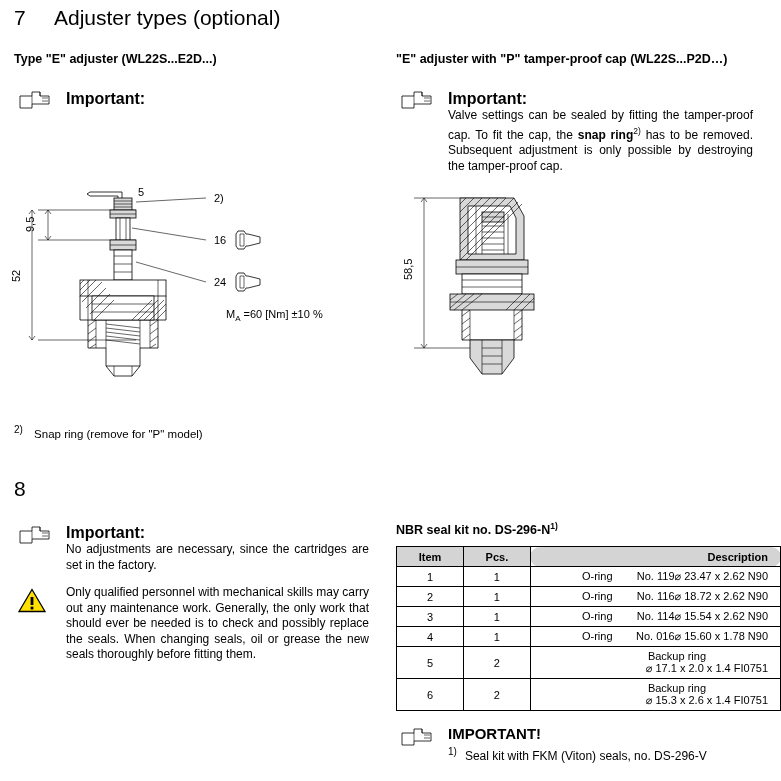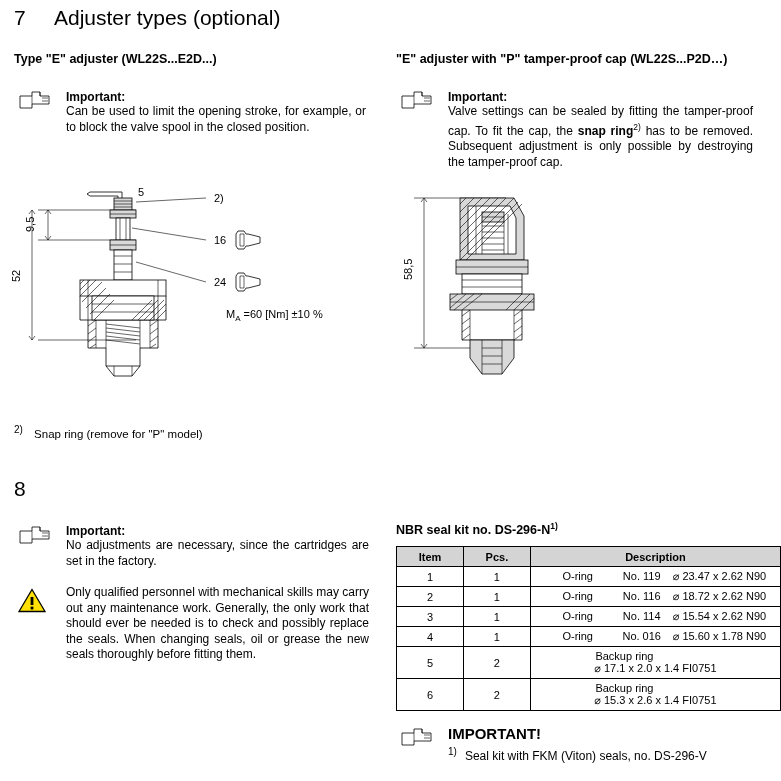--- a/index.html
+++ b/index.html
@@ -20,21 +20,21 @@
 
   
   .sec-head { position: absolute; display: flex; align-items: baseline; }
   .sec-num { font-size: 21px; width: 40px; }
   .sec-title { font-size: 21px; }
 
   .subhead { position: absolute; font-size: 12.5px; font-weight: bold; }
 
   
   .note { position: absolute; }
-  .note .note-title { font-weight: bold; font-size: 12px; }
+  .note .note-title { font-weight: bold; font-size: 16px; }
   .note .note-body { font-size: 12px; line-height: 15.5px; text-align: justify; }
 
   .hand-icon { position: absolute; width: 34px; height: 20px; }
   .warn-icon { position: absolute; width: 28px; height: 25px; }
 
   
   table.sealkit {
     position: absolute;
     border-collapse: collapse;
     font-size: 11px;
@@ -44,21 +44,21 @@
     padding: 3px 12px;
     height: 13px;
   }
   table.sealkit th {
     background: #d4d4d4;
     font-weight: bold;
     font-size: 11px;
   }
   .c-item { width: 44px; text-align: center; }
   .c-pcs  { width: 44px; text-align: center; }
-  .c-desc { width: 242px; text-align: center; padding-left: 7px; }
+  .c-desc { width: 242px; text-align: right; padding-left: 7px; border-radius: 10px; }
   .desc-name { display:inline-block; width: 66px; }
   .desc-no   { display:inline-block; width: 62px; }
   .desc-dim  { display:inline-block; }
 
   .small-note { position: absolute; font-size: 11.5px; }
   .sup { font-size: 8.5px; vertical-align: super; }
 
   
   svg { overflow: visible; }
   .dl { stroke: #000; stroke-width: 0.8; fill: none; }
@@ -80,21 +80,20 @@
   <div class="subhead" style="left:14px; top:52px;">Type "E" adjuster (WL22S...E2D...)</div>
   <div class="subhead" style="left:396px; top:52px;">"E" adjuster with "P" tamper-proof cap (WL22S...P2D…)</div>
 
   <svg class="hand-icon" style="left:18px; top:90px;" viewBox="0 0 34 20">
     <path class="dl" d="M2 12 L2 6 L14 6 L14 2 L22 2 L22 6 L31 6 L31 14 L14 14 L14 18 L2 18 Z" fill="#d9d9d9"></path>
     <path class="dl-thin" d="M14 6 L14 14 M22 6 L22 2"></path>
     <path class="dl-thin" d="M24 8 L30 8 M24 11 L30 11"></path>
   </svg>
   <div class="note" style="left:66px; top:90px; width:300px;">
     <div class="note-title">Important:</div>
-    <div class="note-body">Can be used to limit the opening stroke, for example, or to block the valve spool in the closed position.</div>
   </div>
 
   <svg class="hand-icon" style="left:400px; top:90px;" viewBox="0 0 34 20">
     <path class="dl" d="M2 12 L2 6 L14 6 L14 2 L22 2 L22 6 L31 6 L31 14 L14 14 L14 18 L2 18 Z" fill="#d9d9d9"></path>
     <path class="dl-thin" d="M14 6 L14 14 M22 6 L22 2"></path>
     <path class="dl-thin" d="M24 8 L30 8 M24 11 L30 11"></path>
   </svg>
   <div class="note" style="left:448px; top:90px; width:305px;">
     <div class="note-title">Important:</div>
     <div class="note-body"><span>Valve settings can be sealed by fitting the tamper-proof cap. To fit the cap, the </span><b>snap ring</b><span class="sup">2)</span><span> has to be removed. Subsequent adjustment is only possible by destroying the tamper-proof cap.</span></div>

